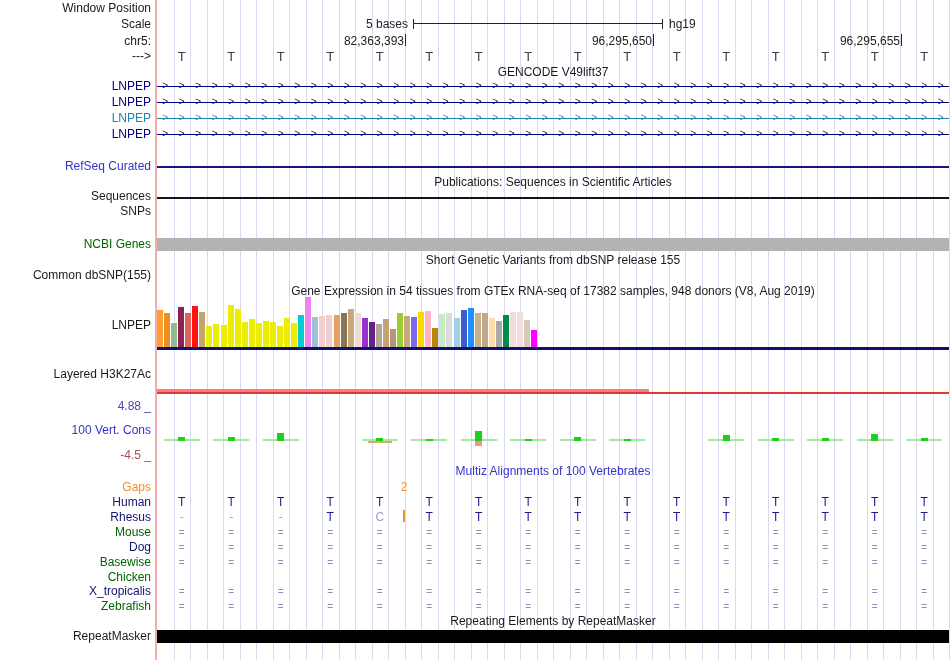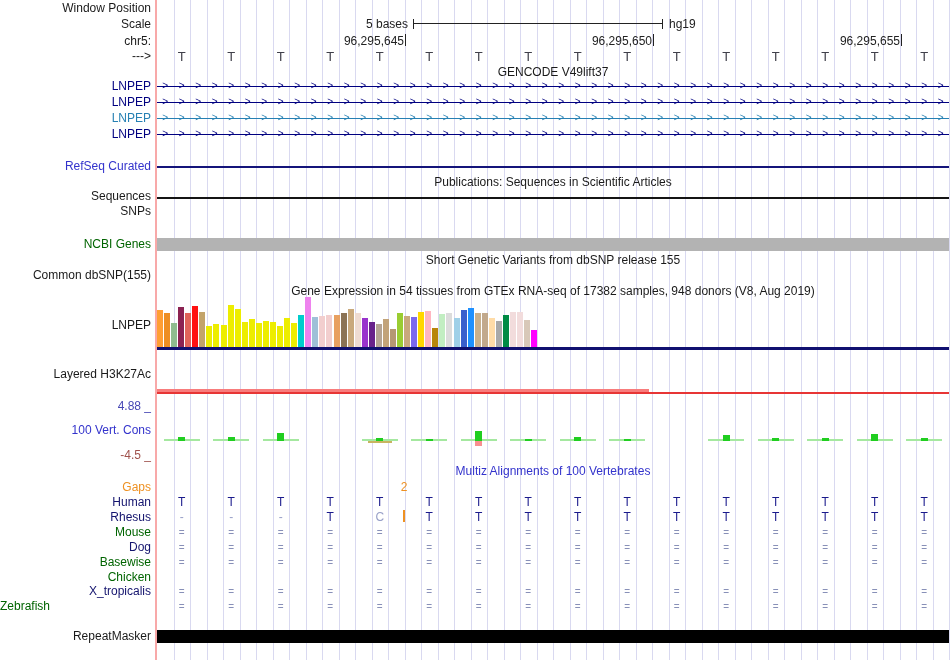--- a/index.html
+++ b/index.html
@@ -77,21 +77,21 @@
   <div class="lbl" style="top:2px">Window Position</div>
 
   <div class="lbl" style="top:18px">Scale</div>
   <div class="abs" style="left:258px;top:18px;width:150px;text-align:right;font-size:12px;line-height:13px;color:#222">5 bases</div>
   <div id="scale-ruler">
       <div class="mid"></div>
     </div>
   <div class="abs" style="left:669px;top:18px;font-size:12px;line-height:13px;color:#222">hg19</div>
 
   <div class="lbl" style="top:35px">chr5:</div>
-  <div class="coord" style="left:284px;top:35px">96,295,645</div>
+  <div class="coord" style="left:284px;top:35px">82,363,393</div>
   <div class="coord" style="left:532px;top:35px">96,295,650</div>
   <div class="coord" style="left:780px;top:35px">96,295,655</div>
   <div class="tick" style="left:405px;top:34px"></div>
   <div class="tick" style="left:653px;top:34px"></div>
   <div class="tick" style="left:901px;top:34px"></div>
 
   <div class="lbl" style="top:50px">---&gt;</div>
   <div id="seq-row">
       <div style="position: absolute; left: 157px; top: 50px; width: 49.5px; text-align: center; font-size: 13px; line-height: 14px; color: rgb(64, 64, 74);">T</div>
       <div style="position: absolute; left: 206.5px; top: 50px; width: 49.5px; text-align: center; font-size: 13px; line-height: 14px; color: rgb(64, 64, 74);">T</div>
@@ -530,34 +530,35 @@
       <div style="position: absolute; left: 454px; top: 585px; width: 49.5px; text-align: center; font-size: 10px; line-height: 13px; color: rgb(136, 144, 184);">=</div>
       <div style="position: absolute; left: 503.5px; top: 585px; width: 49.5px; text-align: center; font-size: 10px; line-height: 13px; color: rgb(136, 144, 184);">=</div>
       <div style="position: absolute; left: 553px; top: 585px; width: 49.5px; text-align: center; font-size: 10px; line-height: 13px; color: rgb(136, 144, 184);">=</div>
       <div style="position: absolute; left: 602.5px; top: 585px; width: 49.5px; text-align: center; font-size: 10px; line-height: 13px; color: rgb(136, 144, 184);">=</div>
       <div style="position: absolute; left: 652px; top: 585px; width: 49.5px; text-align: center; font-size: 10px; line-height: 13px; color: rgb(136, 144, 184);">=</div>
       <div style="position: absolute; left: 701.5px; top: 585px; width: 49.5px; text-align: center; font-size: 10px; line-height: 13px; color: rgb(136, 144, 184);">=</div>
       <div style="position: absolute; left: 751px; top: 585px; width: 49.5px; text-align: center; font-size: 10px; line-height: 13px; color: rgb(136, 144, 184);">=</div>
       <div style="position: absolute; left: 800.5px; top: 585px; width: 49.5px; text-align: center; font-size: 10px; line-height: 13px; color: rgb(136, 144, 184);">=</div>
       <div style="position: absolute; left: 850px; top: 585px; width: 49.5px; text-align: center; font-size: 10px; line-height: 13px; color: rgb(136, 144, 184);">=</div>
       <div style="position: absolute; left: 899.5px; top: 585px; width: 49.5px; text-align: center; font-size: 10px; line-height: 13px; color: rgb(136, 144, 184);">=</div>
-      <div style="position: absolute; left: 0px; top: 600px; width: 151px; font-size: 12px; line-height: 13px; color: rgb(0, 100, 0);">Zebrafish</div>
+      <div style="position: absolute; left: 0px; top: 600px; width: 151px; text-align: right; font-size: 12px; line-height: 13px; color: rgb(0, 100, 0);">Zebrafish</div>
       <div style="position: absolute; left: 157px; top: 600px; width: 49.5px; text-align: center; font-size: 10px; line-height: 13px; color: rgb(136, 144, 184);">=</div>
       <div style="position: absolute; left: 206.5px; top: 600px; width: 49.5px; text-align: center; font-size: 10px; line-height: 13px; color: rgb(136, 144, 184);">=</div>
       <div style="position: absolute; left: 256px; top: 600px; width: 49.5px; text-align: center; font-size: 10px; line-height: 13px; color: rgb(136, 144, 184);">=</div>
       <div style="position: absolute; left: 305.5px; top: 600px; width: 49.5px; text-align: center; font-size: 10px; line-height: 13px; color: rgb(136, 144, 184);">=</div>
       <div style="position: absolute; left: 355px; top: 600px; width: 49.5px; text-align: center; font-size: 10px; line-height: 13px; color: rgb(136, 144, 184);">=</div>
       <div style="position: absolute; left: 404.5px; top: 600px; width: 49.5px; text-align: center; font-size: 10px; line-height: 13px; color: rgb(136, 144, 184);">=</div>
       <div style="position: absolute; left: 454px; top: 600px; width: 49.5px; text-align: center; font-size: 10px; line-height: 13px; color: rgb(136, 144, 184);">=</div>
       <div style="position: absolute; left: 503.5px; top: 600px; width: 49.5px; text-align: center; font-size: 10px; line-height: 13px; color: rgb(136, 144, 184);">=</div>
       <div style="position: absolute; left: 553px; top: 600px; width: 49.5px; text-align: center; font-size: 10px; line-height: 13px; color: rgb(136, 144, 184);">=</div>
       <div style="position: absolute; left: 602.5px; top: 600px; width: 49.5px; text-align: center; font-size: 10px; line-height: 13px; color: rgb(136, 144, 184);">=</div>
       <div style="position: absolute; left: 652px; top: 600px; width: 49.5px; text-align: center; font-size: 10px; line-height: 13px; color: rgb(136, 144, 184);">=</div>
       <div style="position: absolute; left: 701.5px; top: 600px; width: 49.5px; text-align: center; font-size: 10px; line-height: 13px; color: rgb(136, 144, 184);">=</div>
       <div style="position: absolute; left: 751px; top: 600px; width: 49.5px; text-align: center; font-size: 10px; line-height: 13px; color: rgb(136, 144, 184);">=</div>
       <div style="position: absolute; left: 800.5px; top: 600px; width: 49.5px; text-align: center; font-size: 10px; line-height: 13px; color: rgb(136, 144, 184);">=</div>
       <div style="position: absolute; left: 850px; top: 600px; width: 49.5px; text-align: center; font-size: 10px; line-height: 13px; color: rgb(136, 144, 184);">=</div>
       <div style="position: absolute; left: 899.5px; top: 600px; width: 49.5px; text-align: center; font-size: 10px; line-height: 13px; color: rgb(136, 144, 184);">=</div>
     </div>
 
+  <div class="ttl" style="top:615px">Repeating Elements by RepeatMasker</div>
   <div class="lbl" style="top:630px">RepeatMasker</div>
   <div class="hline" style="left:157px;top:630px;width:792px;height:13px;background:#000"></div>
 </div>
 
 </body></html>

